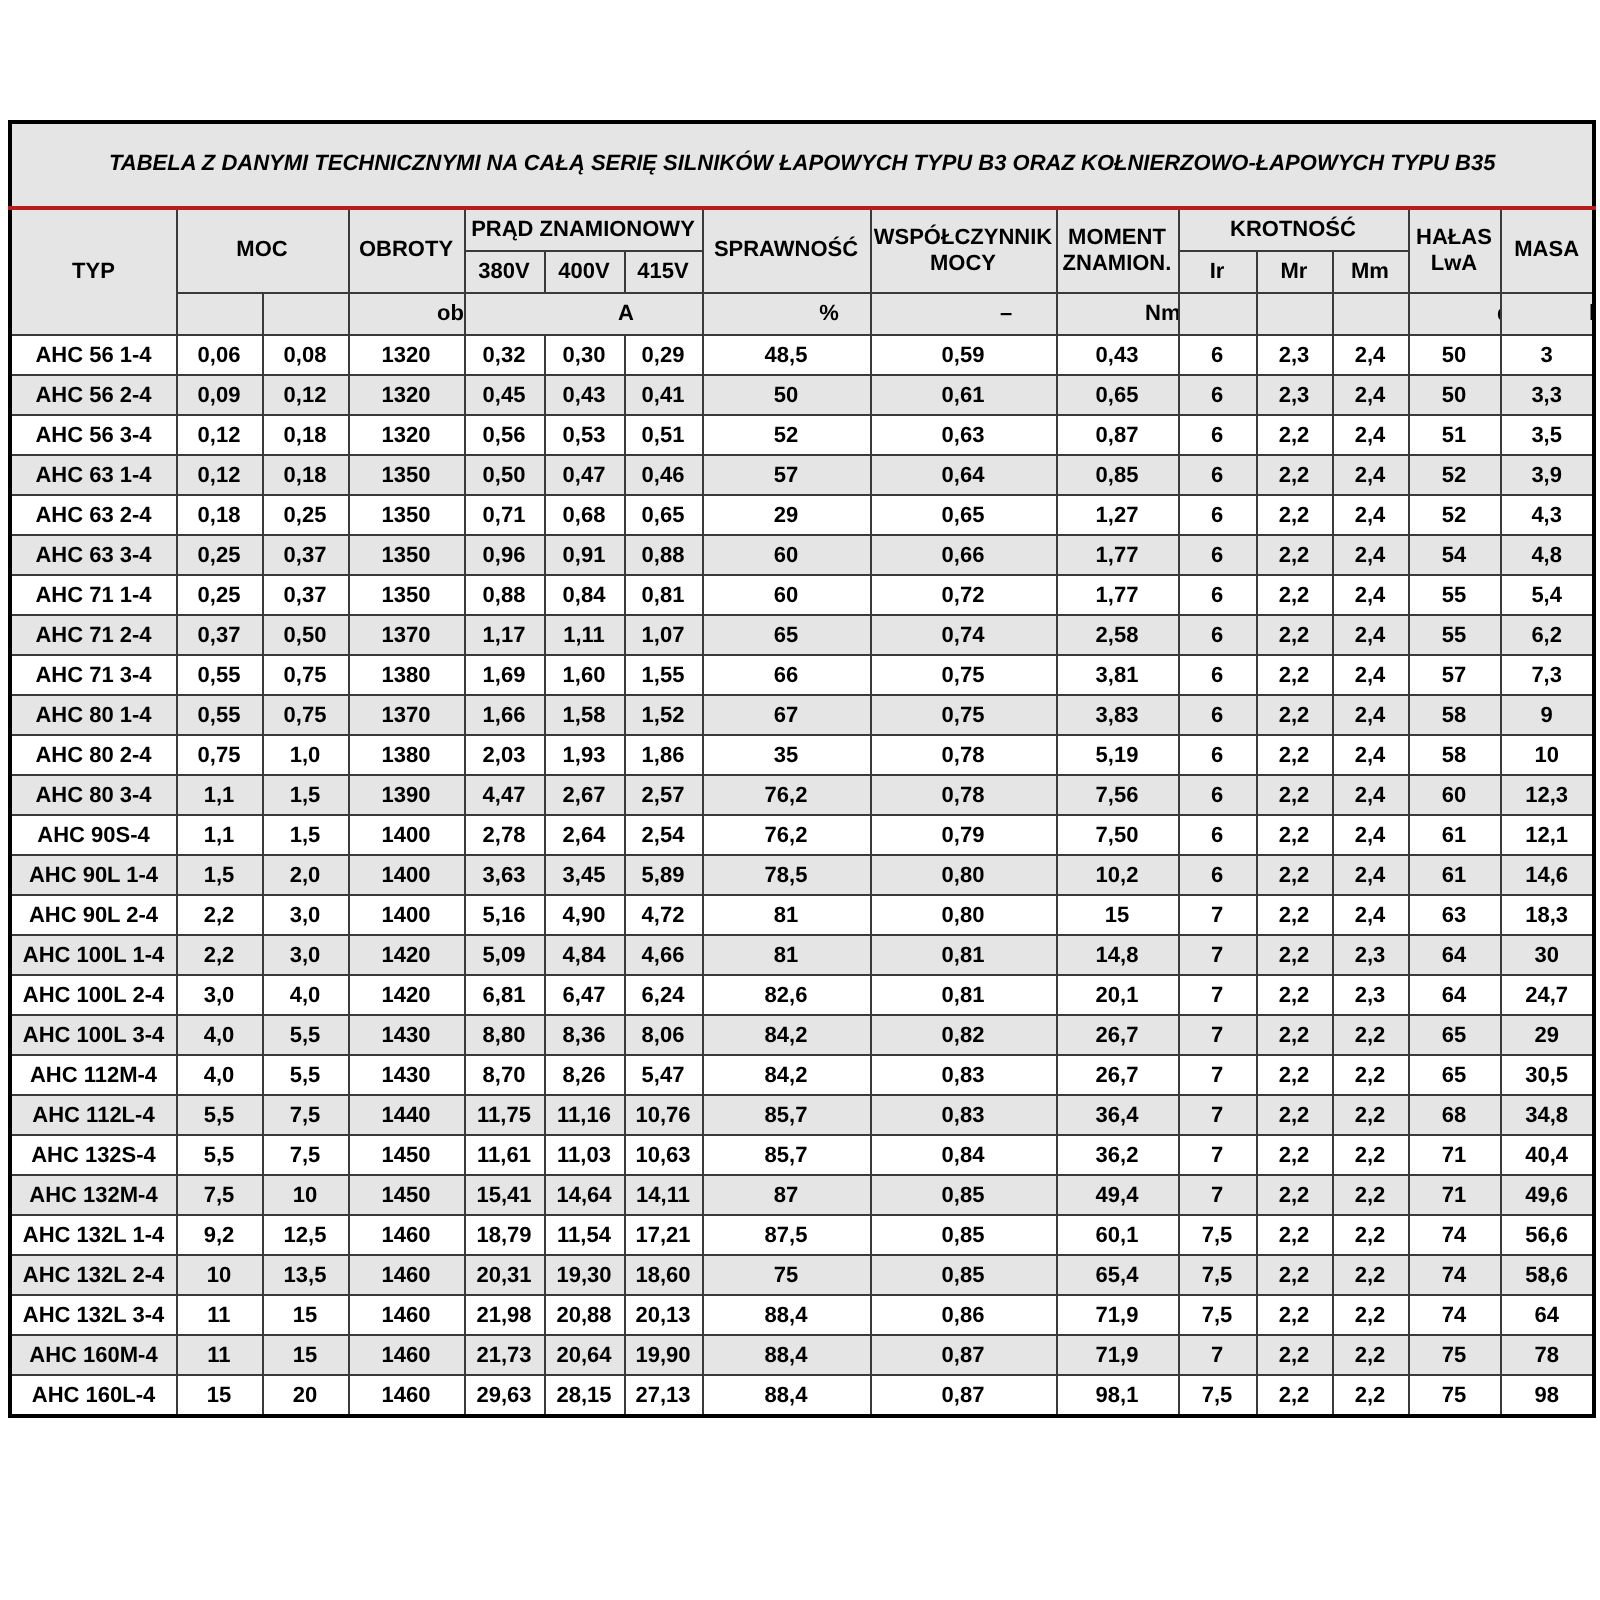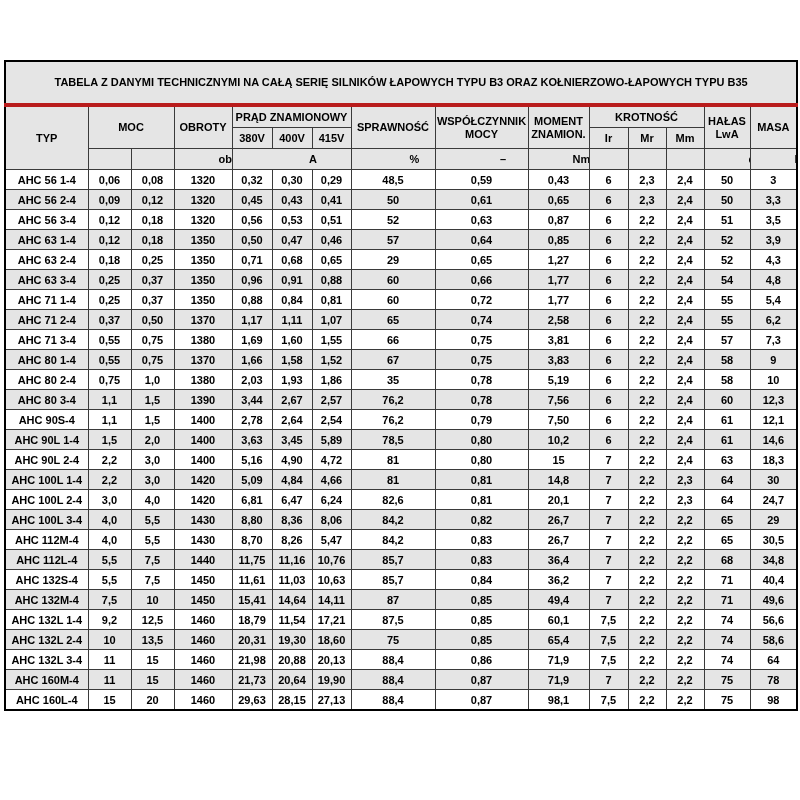--- a/index.html
+++ b/index.html
@@ -34,21 +34,22 @@
   .tech-table thead th {
     background: #e5e5e5;
     font-weight: bold;
     font-size: 11px;
     line-height: 1.15;
   }
   .title-row th {
     height: 41px;
     font-size: 12px;
     letter-spacing: 0px;
-    border-bottom: 4px solid #b91c1c;
+    border-bottom: 2px solid #b91c1c;
+    font-style: italic;
   }
   .hdr-row th { height: 20px; }
   .units-row th { height: 20px; padding-left: 44px; }
   .tech-table td {
     font-size: 11px;
     font-weight: bold;
     height: 19px;
     background: #ffffff;
     white-space: nowrap;
   }
@@ -301,21 +302,21 @@
           <td>2,2</td>
           <td>2,4</td>
           <td>58</td>
           <td>10</td>
         </tr>
         <tr class="striped">
           <td>AHC 80 3-4</td>
           <td>1,1</td>
           <td>1,5</td>
           <td>1390</td>
-          <td>3,44</td>
+          <td>4,47</td>
           <td>2,67</td>
           <td>2,57</td>
           <td>76,2</td>
           <td>0,78</td>
           <td>7,56</td>
           <td>6</td>
           <td>2,2</td>
           <td>2,4</td>
           <td>60</td>
           <td>12,3</td>

